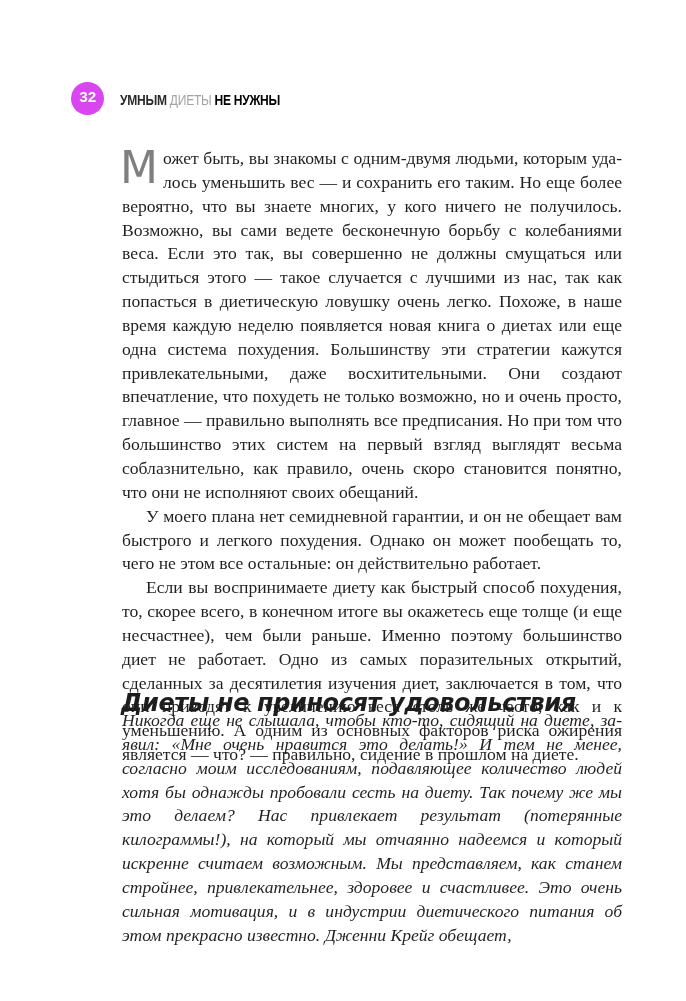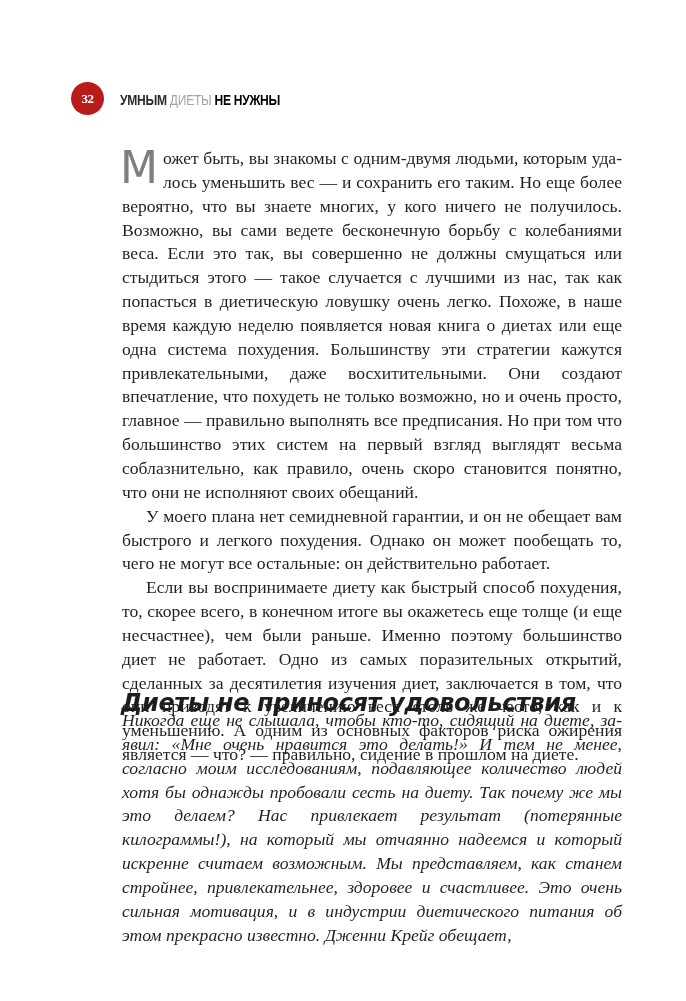--- a/index.html
+++ b/index.html
@@ -15,25 +15,25 @@
     font-family: "Liberation Serif", "DejaVu Serif", serif;
     color: #231f20;
   }
   .page-number {
     position: absolute;
     left: 71px;
     top: 82px;
     width: 33px;
     height: 33px;
     border-radius: 50%;
-    background: #b91c1c;
+    background: #d946ef;
     color: #ffffff;
-    font-family: Liberation Serif, serif;
+    font-family: Liberation Mono, monospace;
     font-weight: bold;
-    font-size: 13px;
+    font-size: 15px;
     line-height: 33px;
     text-align: center;
     letter-spacing: -0.5px;
   }
   .running-head {
     position: absolute;
     left: 120px;
     top: 90px;
     font-family: "Liberation Sans", sans-serif;
     font-size: 14px;
@@ -92,21 +92,21 @@
 <div class="page-number">32</div>
 
 <div class="running-head">
   <span class="rh-a">УМНЫМ</span>
   <span class="rh-b">ДИЕТЫ</span>
   <span class="rh-c">НЕ НУЖНЫ</span>
 </div>
 
 <div class="text-block block-1">
   <p><span class="drop-cap">М</span><span>ожет быть, вы знакомы с одним-двумя людьми, которым уда­лось уменьшить вес — и сохранить его таким. Но еще более вероятно, что вы знаете многих, у кого ничего не получилось. Воз­можно, вы сами ведете бесконечную борьбу с колебаниями веса. Если это так, вы совершенно не должны смущаться или стыдиться этого — такое случается с лучшими из нас, так как попасться в ди­етическую ловушку очень легко. Похоже, в наше время каждую неделю появляется новая книга о диетах или еще одна система похудения. Большинству эти стратегии кажутся привлекательными, даже восхитительными. Они создают впечатление, что похудеть не только возможно, но и очень просто, главное — правильно выполнять все предписания. Но при том что большинство этих систем на первый взгляд выглядят весьма соблазнительно, как правило, очень скоро становится понятно, что они не исполняют своих обещаний.</span></p>
-  <p class="indent">У моего плана нет семидневной гарантии, и он не обещает вам быстрого и легкого похудения. Однако он может пообещать то, чего не могут все остальные: он действительно работает.</p>
+  <p class="indent">У моего плана нет семидневной гарантии, и он не обещает вам быстрого и легкого похудения. Однако он может пообещать то, чего не этом все остальные: он действительно работает.</p>
   <p class="indent">Если вы воспринимаете диету как быстрый способ похудения, то, скорее всего, в конечном итоге вы окажетесь еще толще (и еще несчастнее), чем были раньше. Именно поэтому большинство диет не работает. Одно из самых поразительных открытий, сделанных за десятилетия изучения диет, заключается в том, что они приводят к увеличению веса столь же часто, как и к уменьшению. А одним из основных факторов риска ожирения является — что? — правильно, сидение в прошлом на диете.</p>
 </div>
 
 <h2 class="section-heading">Диеты не приносят удовольствия</h2>
 
 <div class="text-block block-2">
   <p>Никогда еще не слышала, чтобы кто-то, сидящий на диете, за­явил: «Мне очень нравится это делать!» И тем не менее, согласно моим исследованиям, подавляющее количество людей хотя бы однажды пробовали сесть на диету. Так почему же мы это делаем? Нас привлекает результат (потерянные килограммы!), на который мы отчаянно надеемся и который искренне считаем возможным. Мы представляем, как станем стройнее, привлекательнее, здоровее и счастливее. Это очень сильная мотивация, и в индустрии диетиче­ского питания об этом прекрасно известно. Дженни Крейг обещает,</p>
 </div>
 
 </body></html>

